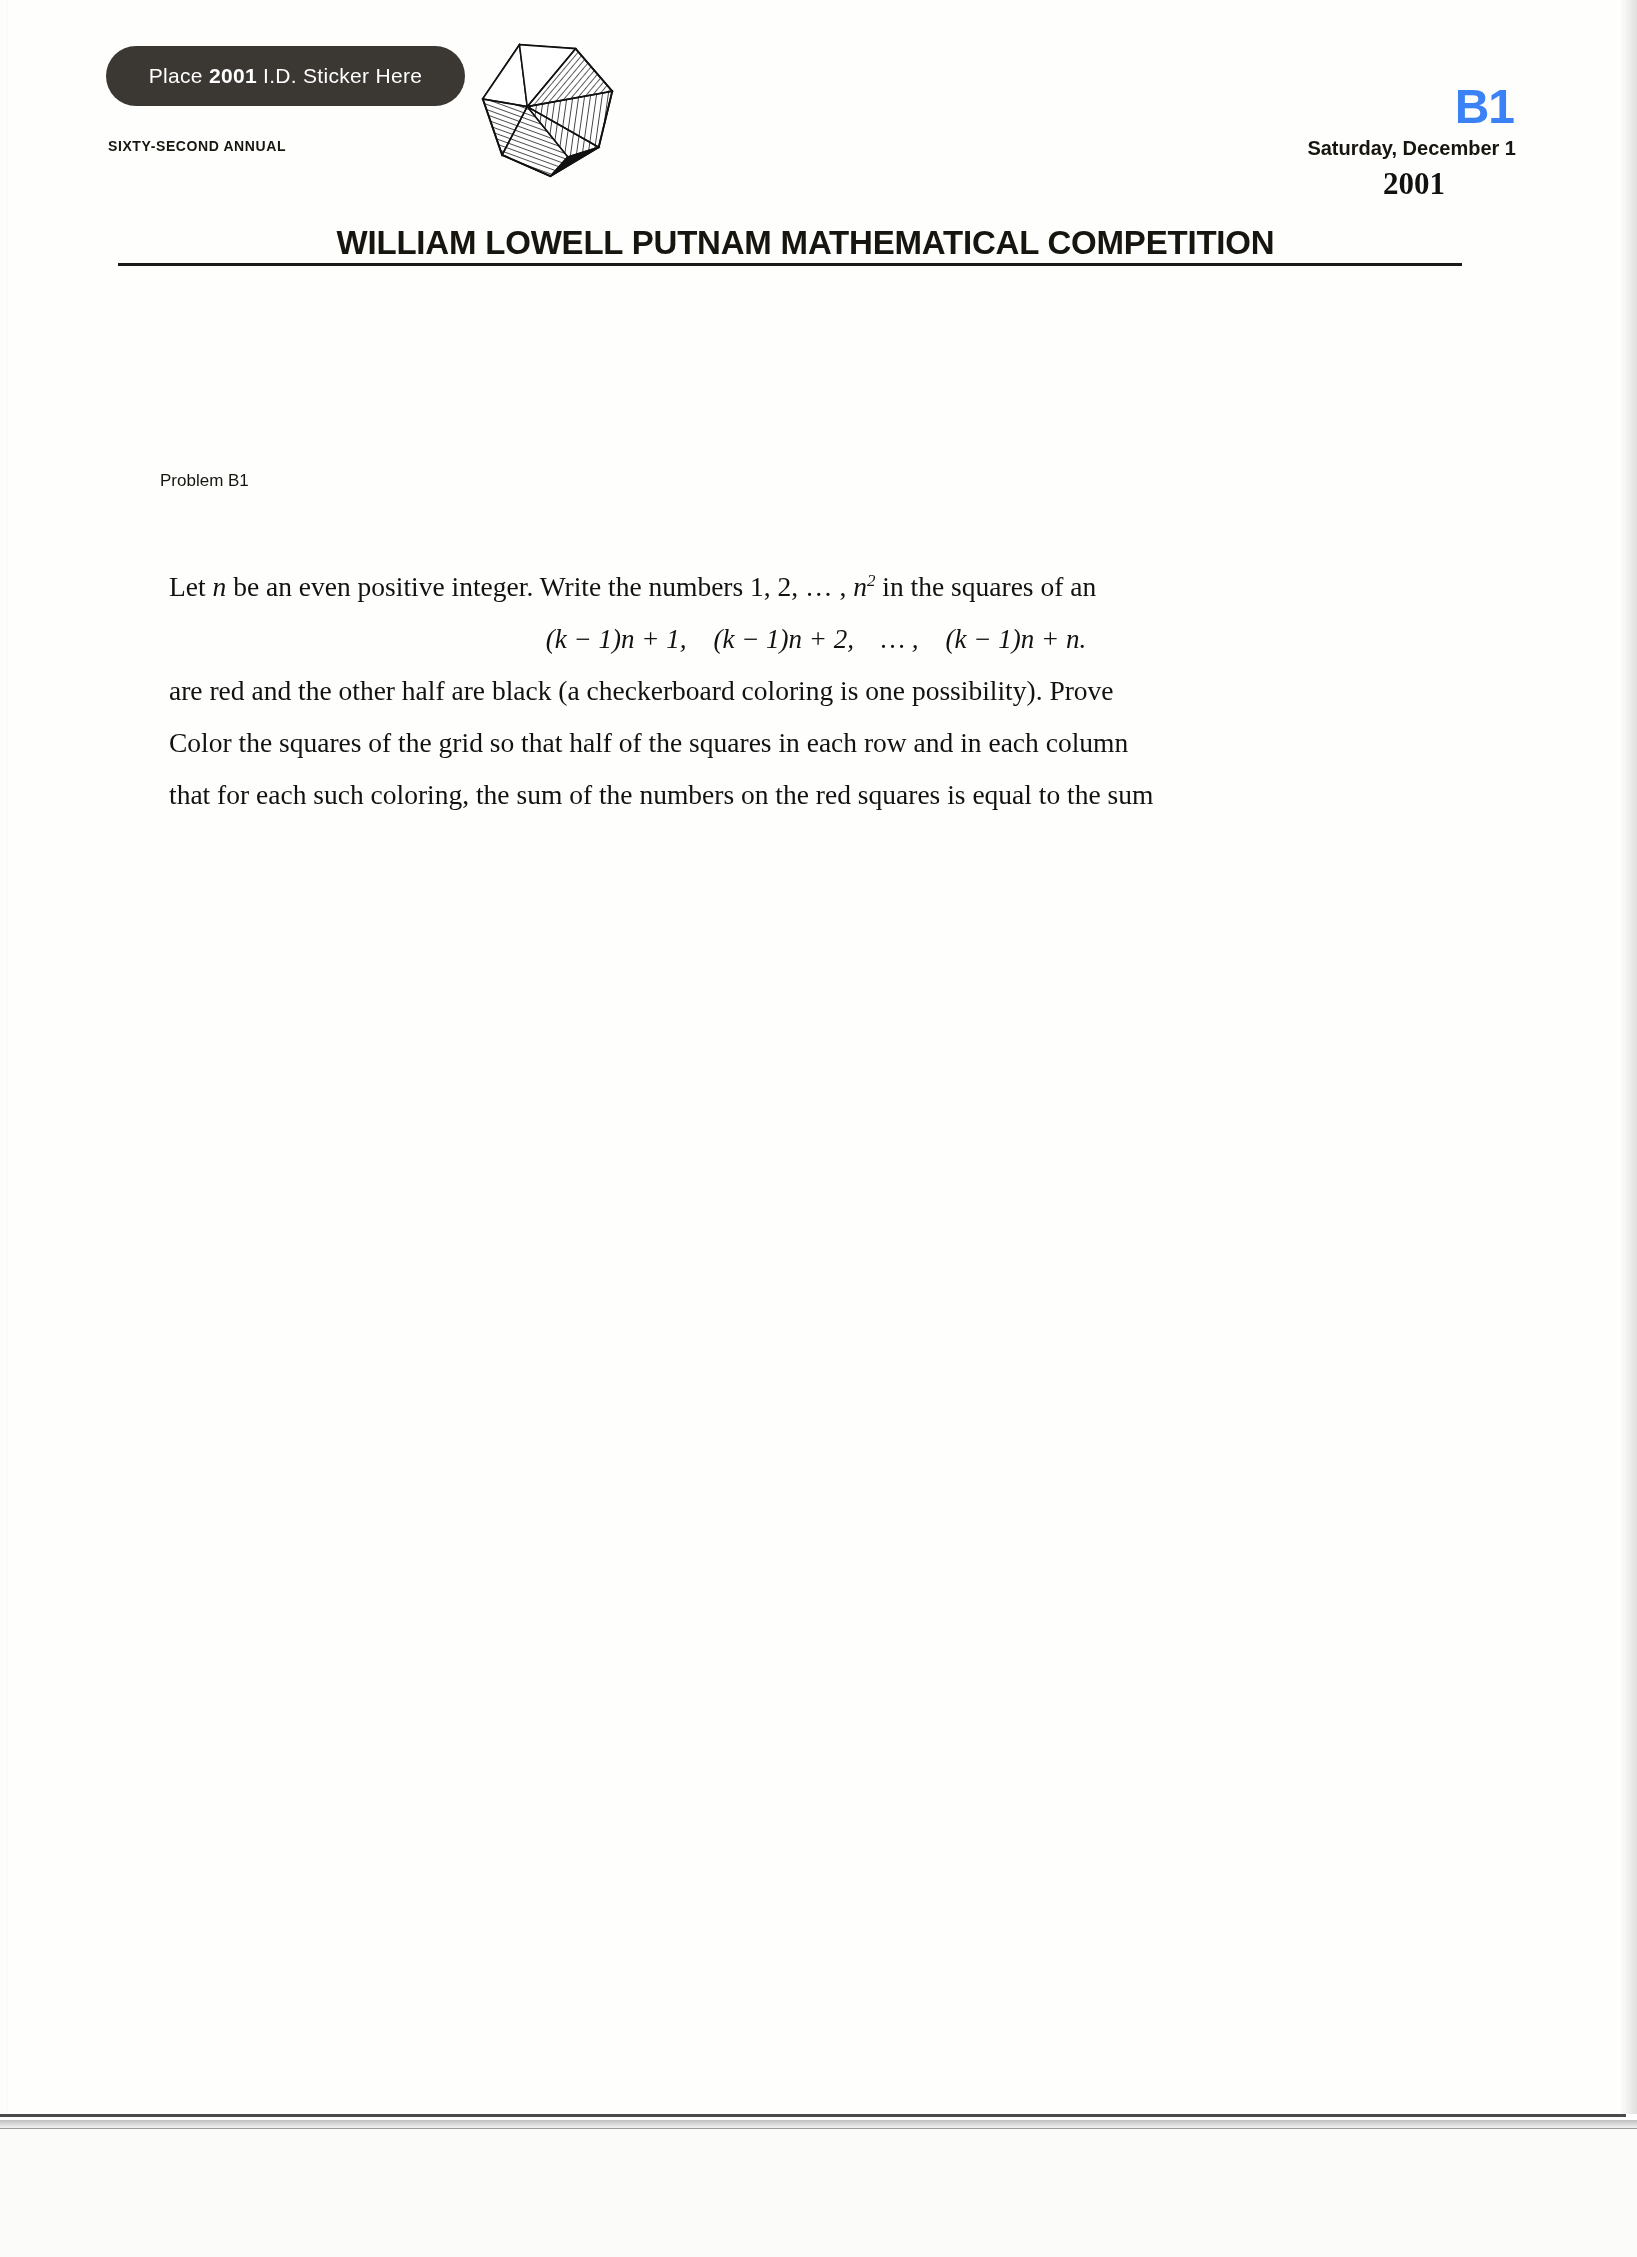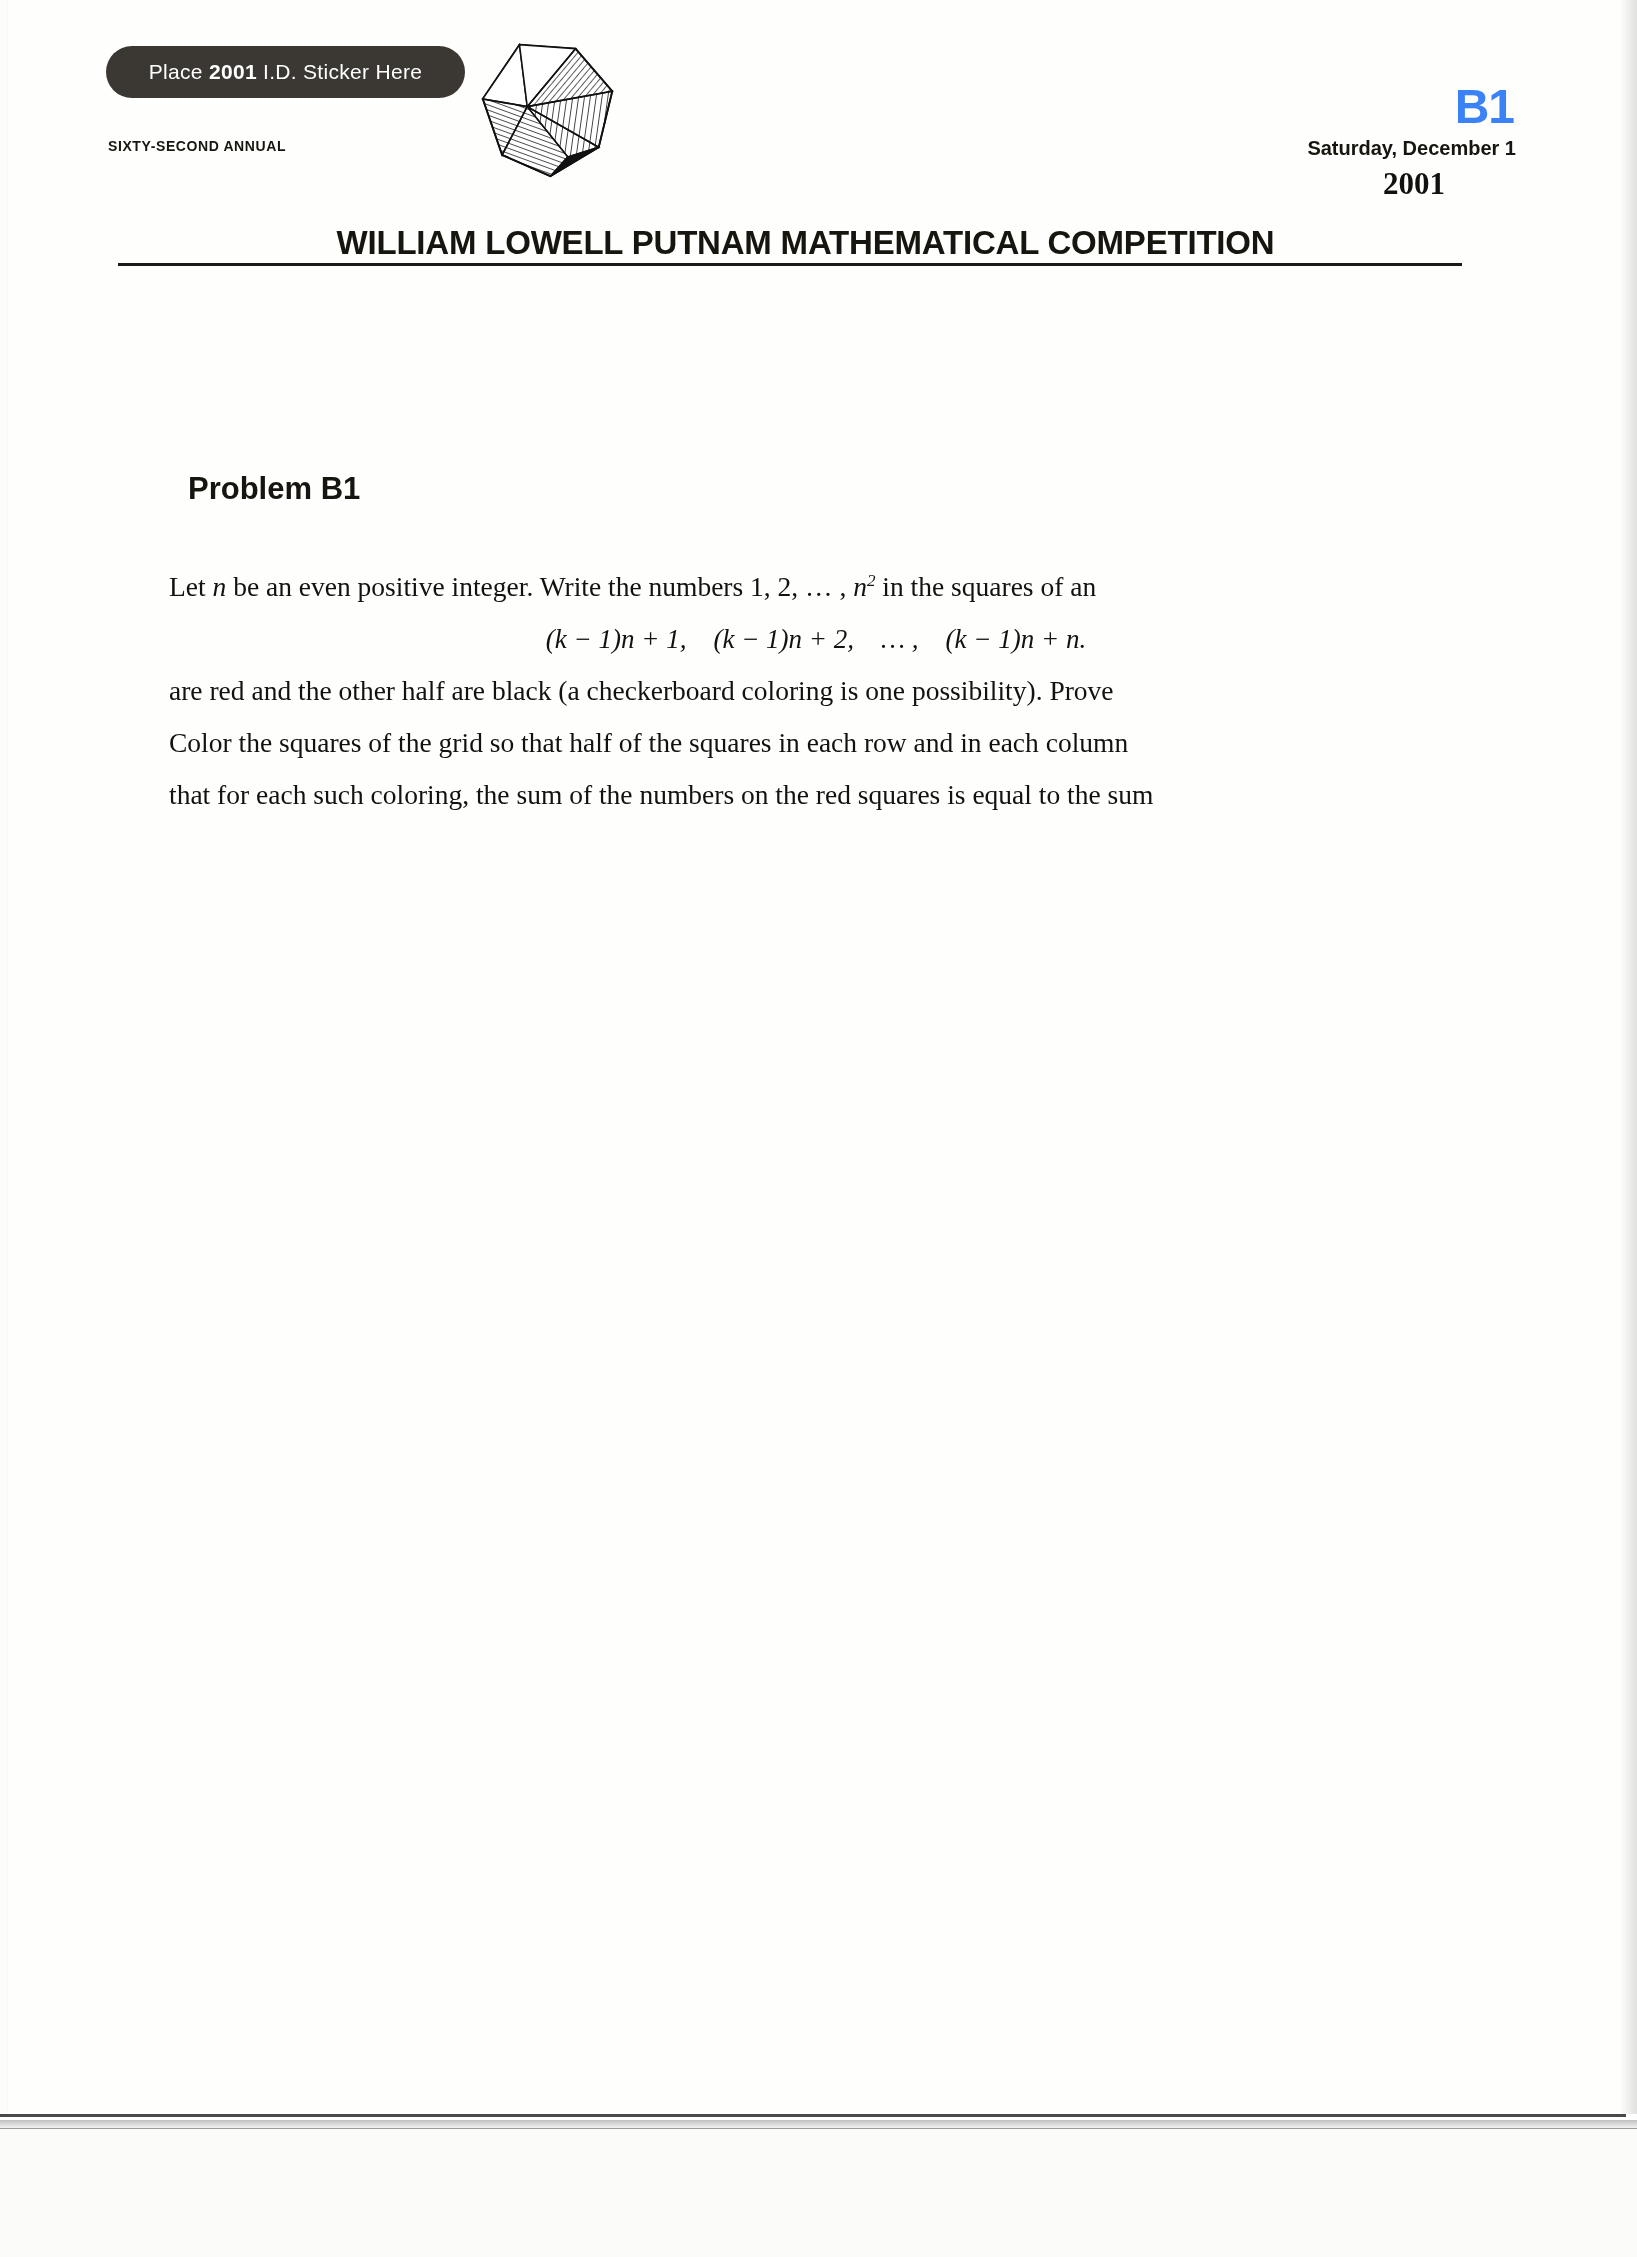--- a/index.html
+++ b/index.html
@@ -76,21 +76,21 @@
     height: 9.7px;
     background: linear-gradient(to bottom, rgba(0,0,0,0.25), rgba(0,0,0,0.0));
   }
 
   
   #sticker-box {
     position: absolute;
     left: 106px;
     top: 46px;
     width: 359px;
-    height: 52px;
+    height: 60px;
     background: #3b3733;
     border-radius: 30px;
     color: #ffffff;
     font-family: "Liberation Sans", sans-serif;
     font-size: 21px;
     letter-spacing: 0.3px;
     display: flex;
     align-items: center;
     justify-content: center;
     white-space: pre;
@@ -166,24 +166,23 @@
     height: 2.9px;
     background: #1a1a1a;
   }
 
   
   #problem-heading {
     position: absolute;
     left: 160px;
     top: 471px;
     font-family: "Liberation Sans", sans-serif;
-    font-size: 31px;
-    font-weight: bold;
-    color: #17150f;
-    margin-left: 28px;
+    font-size: 17px;
+    font-weight: normal;
+    color: #17150f;
   }
 
   #problem-body {
     position: absolute;
     left: 169px;
     top: 555px;
     width: 1255px;
     font-family: "Liberation Serif", serif;
     font-size: 27.5px;
     line-height: 52px;

